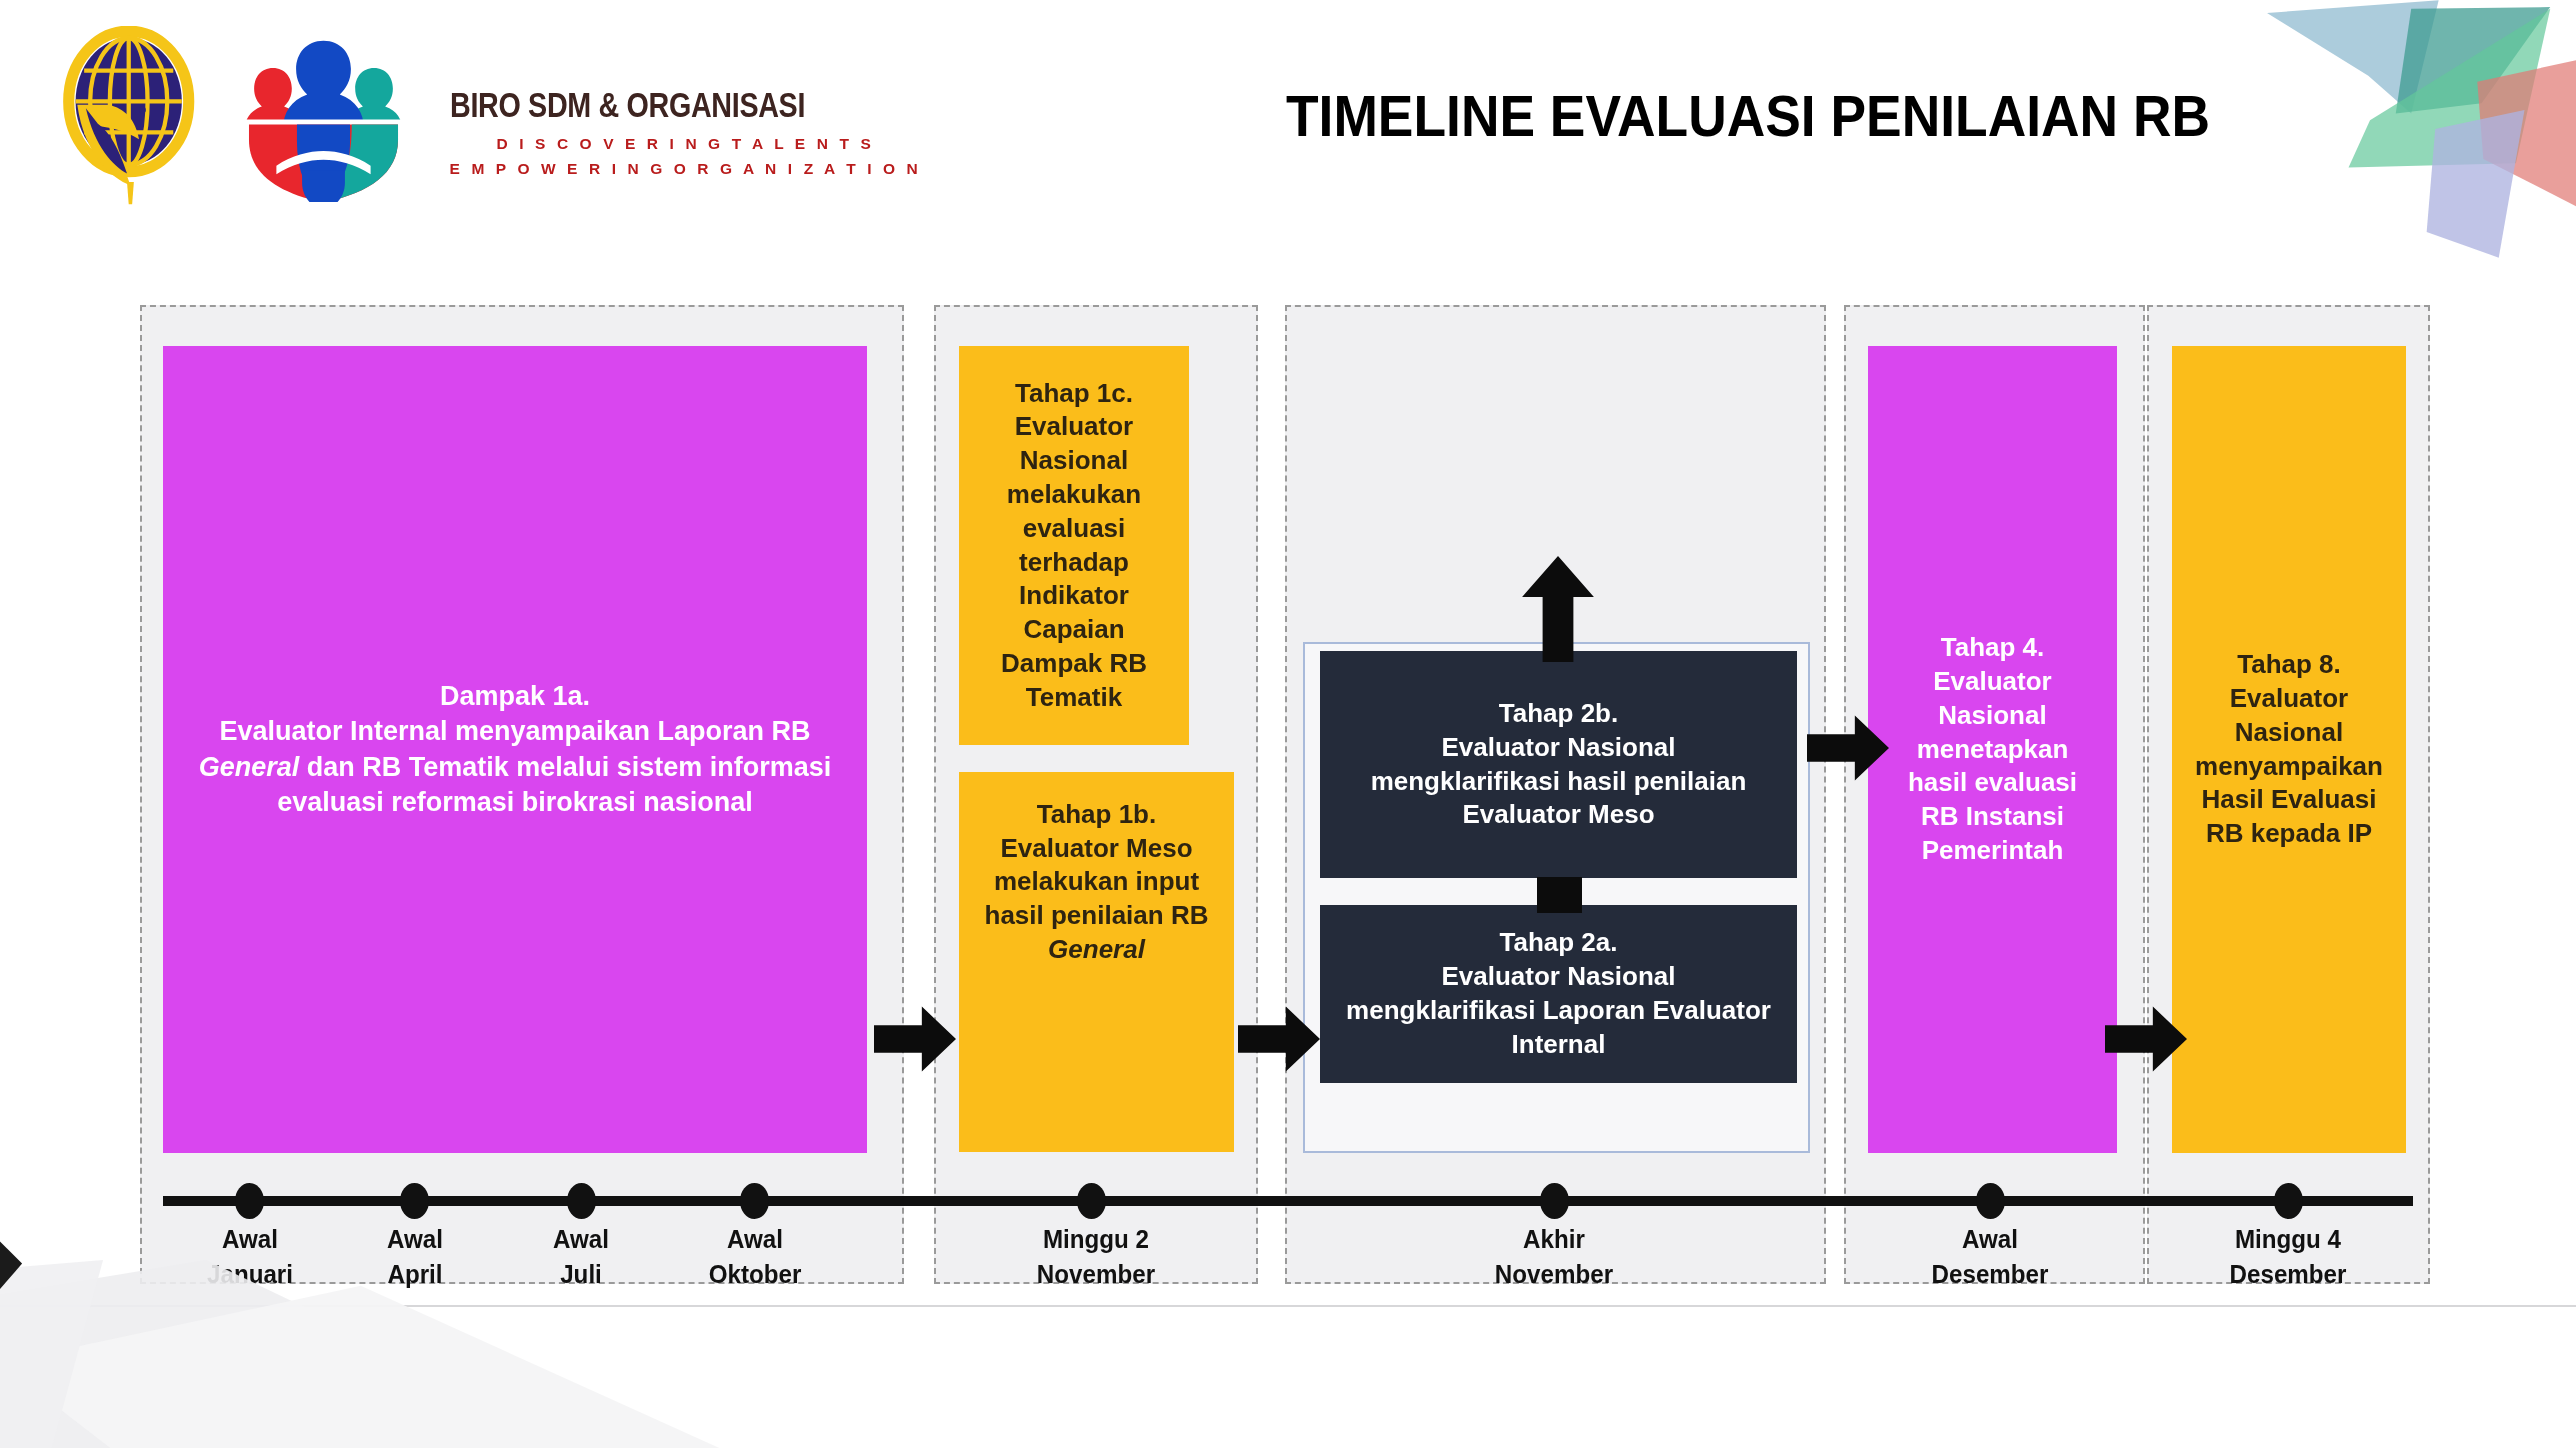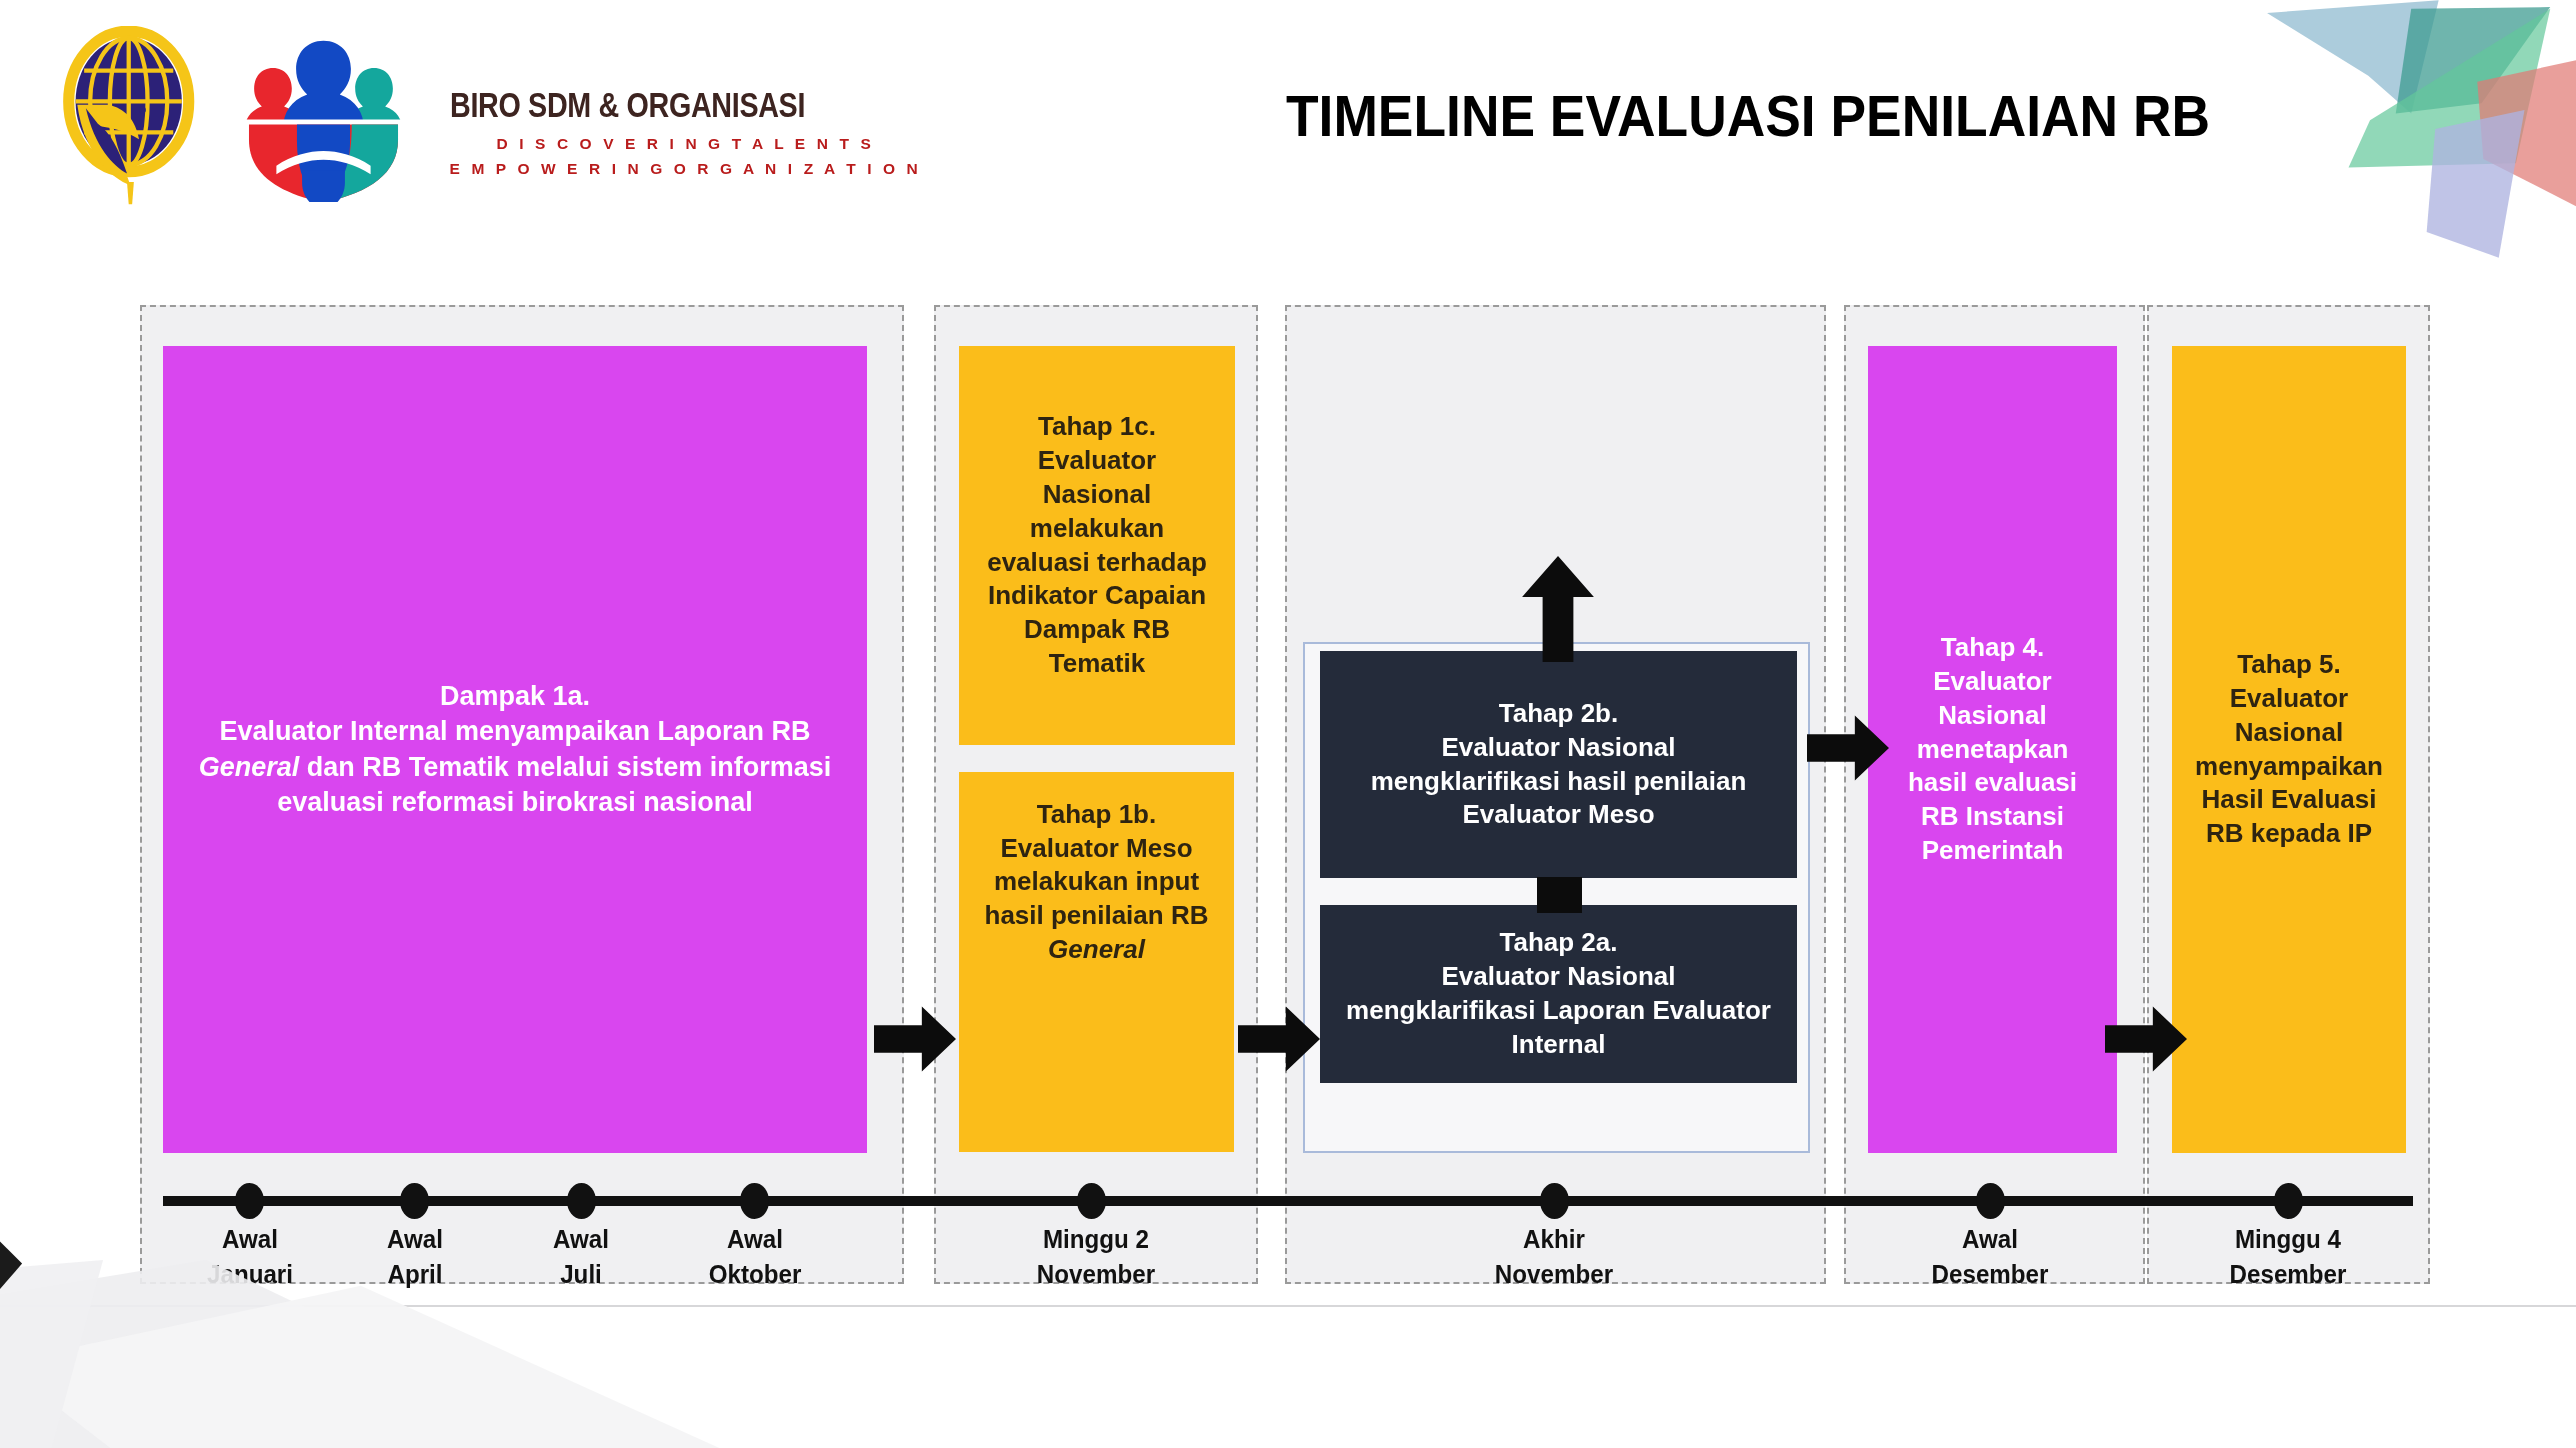--- a/index.html
+++ b/index.html
@@ -173,21 +173,21 @@
 
     <div class="card red" style="left:163px; top:63px; width:704px; height:807px; font-size:27px;">
       <div>
         <div>Dampak 1a.</div>
         <div>Evaluator Internal menyampaikan Laporan RB</div>
         <div><span class="ital">General</span><span> dan RB  Tematik melalui  sistem informasi</span></div>
         <div>evaluasi reformasi birokrasi nasional</div>
       </div>
     </div>
 
-    <div class="card yellow" style="left:959px; top:63px; width:276px; height:399px; font-size:26px; white-space:pre-line;">Tahap 1c.
+    <div class="card yellow" style="left:959px; top:63px; width:230px; height:399px; font-size:26px; white-space:pre-line;">Tahap 1c.
 Evaluator
 Nasional
 melakukan
 evaluasi terhadap
 Indikator Capaian
 Dampak RB
 Tematik</div>
 
     <div class="card yellow" style="left:959px; top:489px; width:275px; height:380px; font-size:26px;">
       <div style="align-self:flex-start; margin-top:20.6px;">
@@ -213,21 +213,21 @@
 Internal</div>
 
     <div class="card red" style="left:1868px; top:63px; width:249px; height:807px; font-size:26px; white-space:pre-line;">Tahap 4.
 Evaluator
 Nasional
 menetapkan
 hasil evaluasi
 RB Instansi
 Pemerintah</div>
 
-    <div class="card yellow" style="left:2172px; top:63px; width:234px; height:807px; font-size:26px; white-space:pre-line;">Tahap 5.
+    <div class="card yellow" style="left:2172px; top:63px; width:234px; height:807px; font-size:26px; white-space:pre-line;">Tahap 8.
 Evaluator
 Nasional
 menyampaikan
 Hasil Evaluasi
 RB kepada IP</div>
 
     <svg class="arrow-right" style="left:874px; top:720px; width:82px; height:72px;" viewBox="0 0 96 84">
       <polygon points="0,26 56,26 56,4 96,42 56,80 56,58 0,58" fill="#0c0c0c"></polygon>
     </svg>
 

